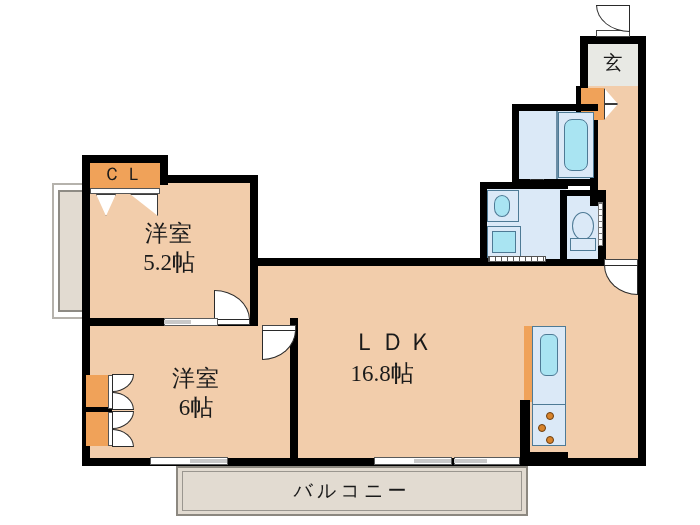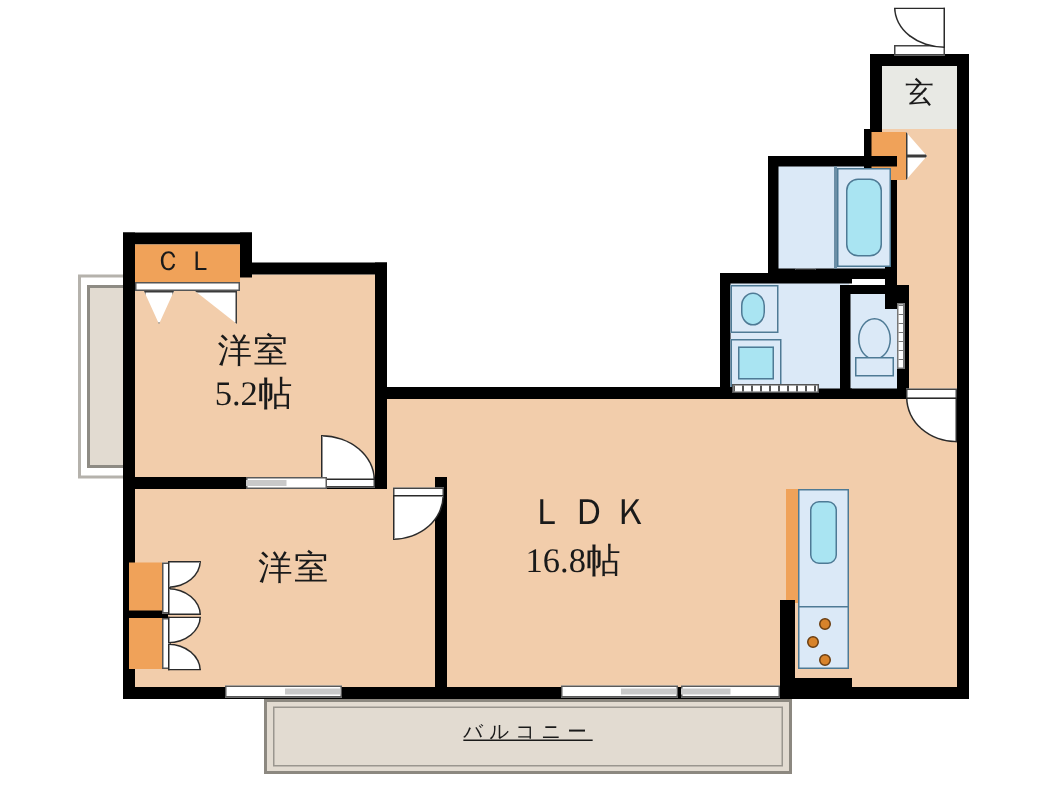--- a/index.html
+++ b/index.html
@@ -36,21 +36,21 @@
     text-align: center;
     white-space: nowrap;
     line-height: 1.08;
     font-family: "Liberation Serif", "DejaVu Serif", serif;
   }
   .label-room  { font-size: 23px; letter-spacing: 1px; }
   .label-area  { font-size: 23px; letter-spacing: 0px; }
   .label-ldk   { font-size: 24px; letter-spacing: 4px; font-weight: 400;}
   .label-cl    { font-size: 18px; letter-spacing: 4px; }
   .label-gen   { font-size: 19px; }
-  .label-balc  { font-size: 13px; letter-spacing: 4px; text-decoration: underline; }
+  .label-balc  { font-size: 19px; letter-spacing: 4px; }
 
   
   .arc {
     position: absolute;
     background: #ffffff;
     border: 1.6px solid #2a2a2a;
     box-sizing: border-box;
   }
   .arc-br { border-radius: 0 0 100% 0; }   
   .arc-bl { border-radius: 0 0 0 100%; }
@@ -237,17 +237,18 @@
   <div class="slider-in" style="left:164px; top:320px; width:27px; height:4px;"></div>
 
   <div class="abs balcony" style="left:176px; top:466px; width:352px; height:50px;"></div>
   <div class="abs" style="left:182px; top:471px; width:340px; height:40px; border:1px solid #9a968f;"></div>
   <div class="label label-balc" style="left:176px; top:481px; width:352px;">バルコニー</div>
 
   <div class="label label-room" style="left:88px; top:222px; width:162px;">洋室</div>
   <div class="label label-area" style="left:88px; top:251px; width:162px;">5.2帖</div>
 
   <div class="label label-room" style="left:96px; top:367px; width:200px;">洋室</div>
+  <div class="label label-area" style="left:96px; top:396px; width:200px;">6帖</div>
 
   <div class="label label-ldk" style="left:300px; top:330px; width:190px;">ＬＤＫ</div>
   <div class="label label-area" style="left:287px; top:362px; width:190px;">16.8帖</div>
 
 </div>
 
 </body></html>

